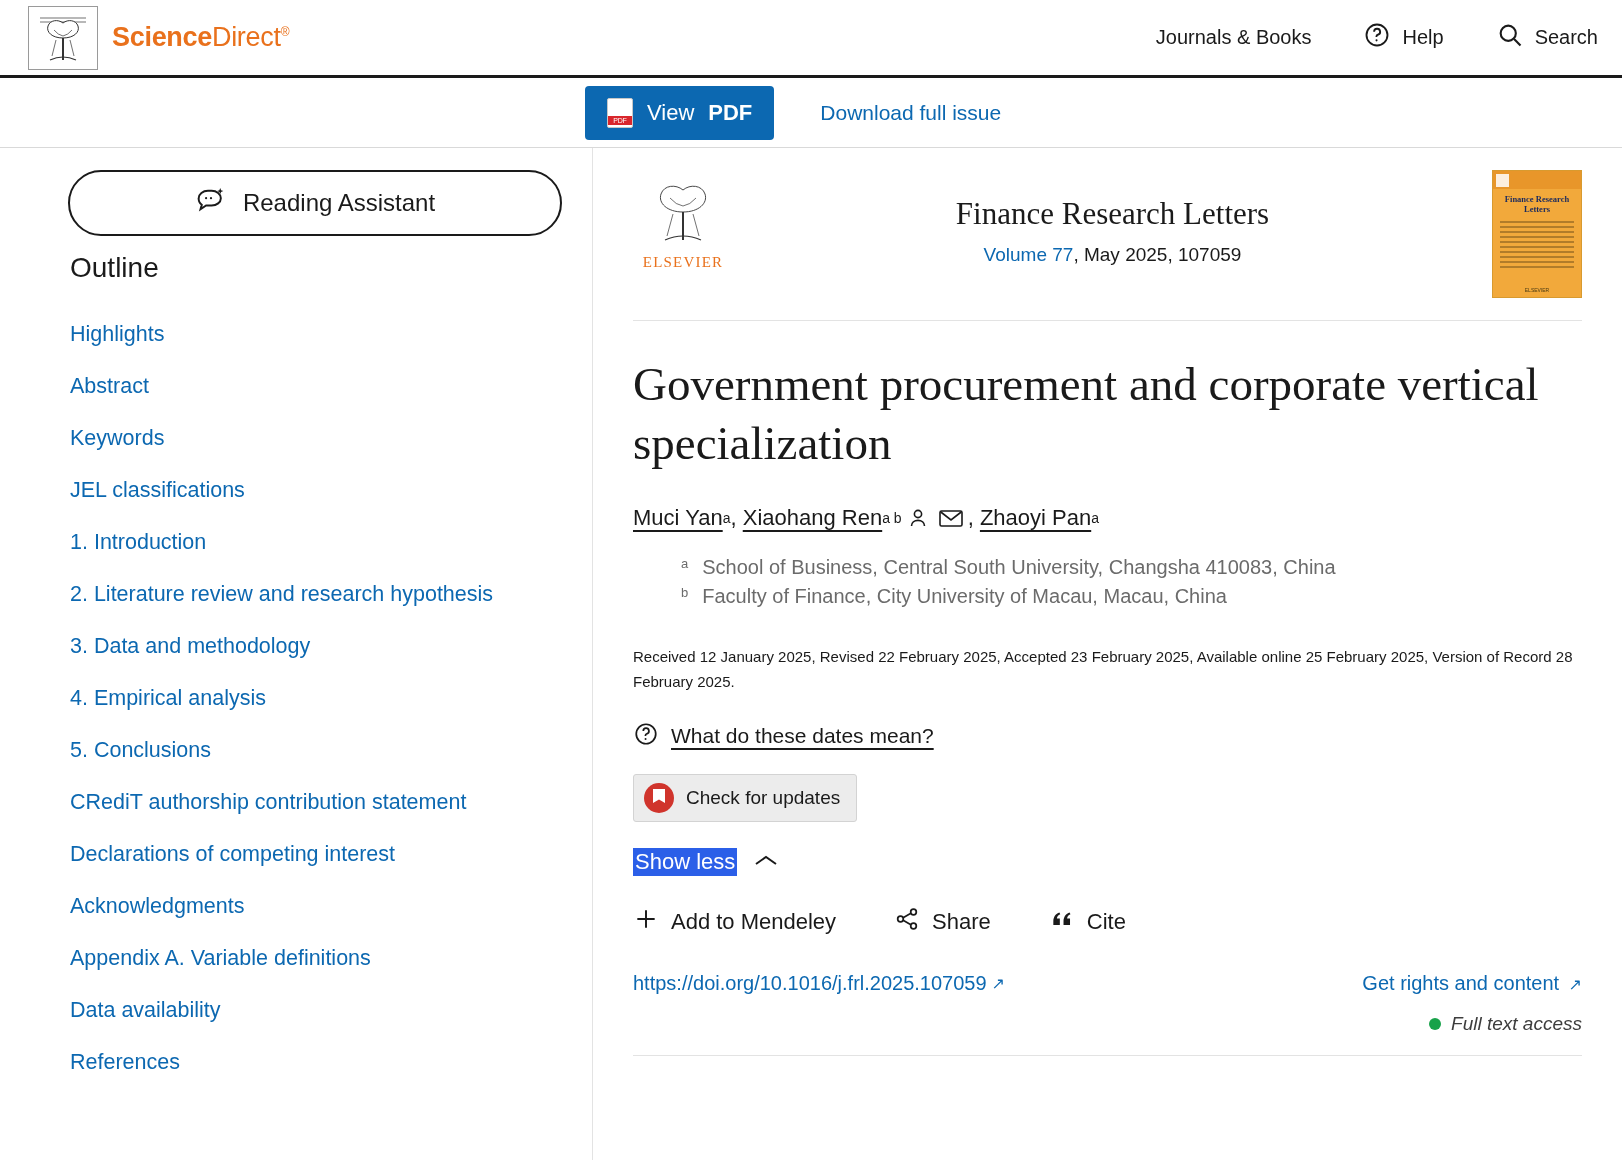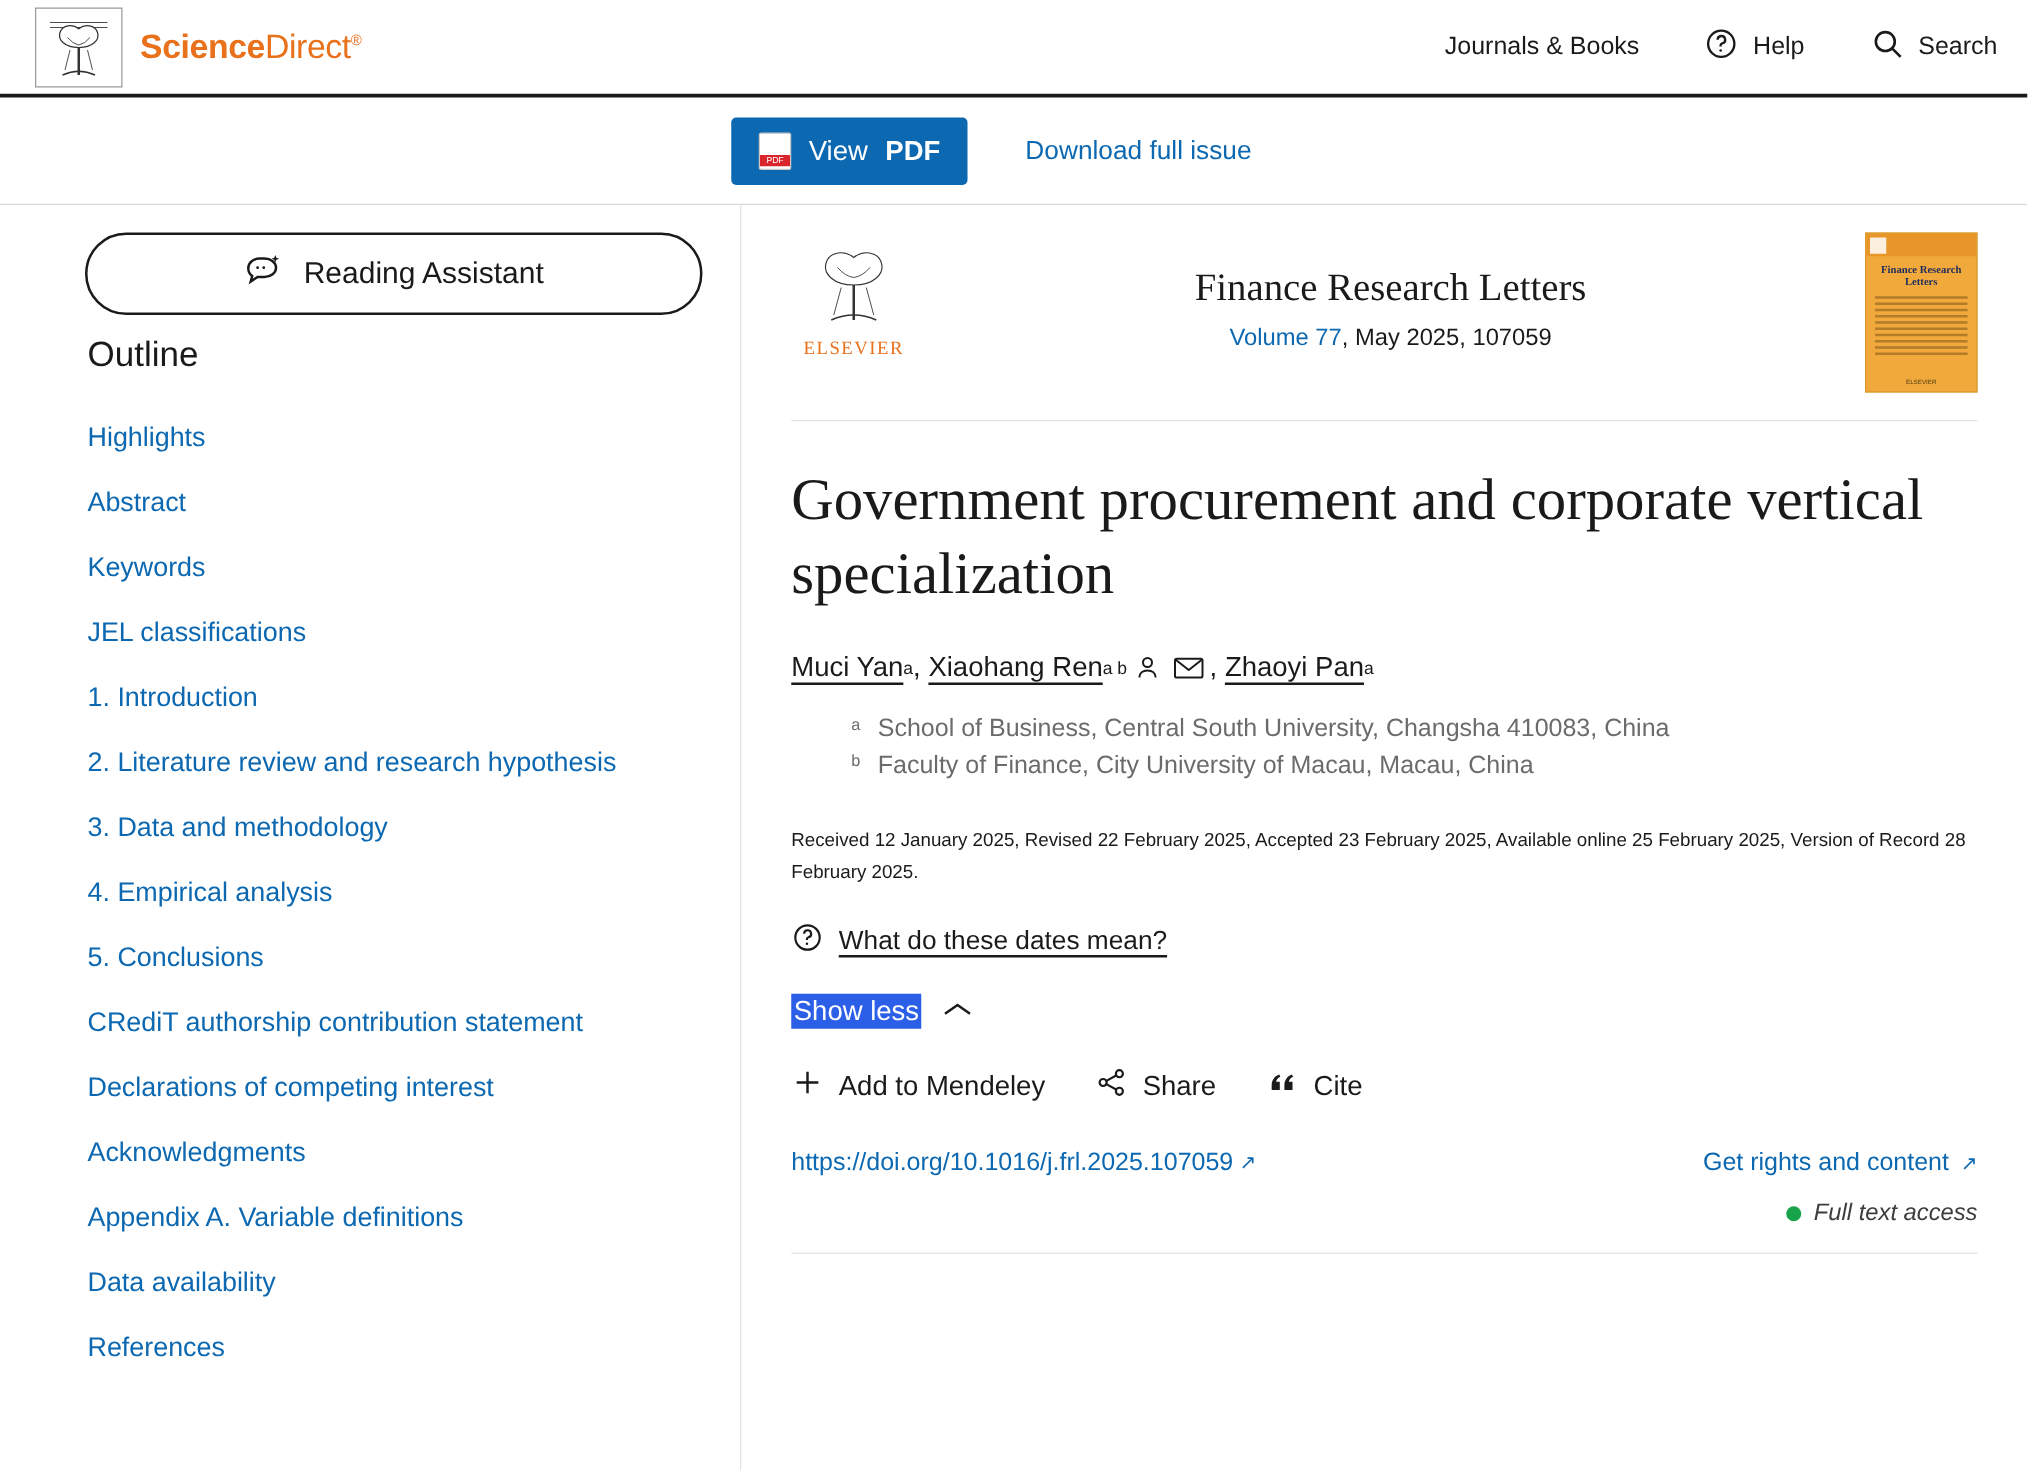--- a/index.html
+++ b/index.html
@@ -47,21 +47,21 @@
   }
   .topnav-item {
     display: flex; align-items: center; gap: 11px;
     color: #1a1a1a;
     cursor: pointer;
     white-space: nowrap;
   }
 
   
   .actionbar {
-    height: 86px;
+    height: 70px;
     border-bottom: 1px solid #d9d9d9;
     display: flex;
     align-items: center;
     padding-left: 585px;
     gap: 46px;
   }
   .viewpdf-btn {
     background: #0c68b1;
     color: #fff;
     border: none;
@@ -285,21 +285,21 @@
     font-size: 22px;
     cursor: pointer;
   }
   .showless .hl {
     background: #2b5fe8;
     color: #fff;
     padding: 1px 2px;
   }
   .tools {
     margin-top: 30px;
-    display: flex; align-items: flex-start; gap: 40px;
+    display: flex; align-items: flex-start; gap: 58px;
     font-size: 22px;
   }
   .tool { display: flex; align-items: center; gap: 12px; cursor: pointer; }
   .doi-row {
     margin-top: 34px;
     display: flex; align-items: center;
     font-size: 20px;
   }
   .doi-link { color: #0c68b1; cursor: pointer; }
   .rights { margin-left: auto; color: #0c68b1; cursor: pointer; }
@@ -491,20 +491,24 @@
       <span>
         <svg width="26" height="26" viewBox="0 0 24 24" fill="none" stroke="#1a1a1a" stroke-width="1.6">
           <circle cx="12" cy="12" r="9"></circle>
           <path d="M9.5 9.2a2.6 2.6 0 1 1 3.2 2.6c-.7.2-1.2.8-1.2 1.6v.4"></path>
           <circle cx="11.6" cy="16.6" r="0.9" fill="#1a1a1a" stroke="none"></circle>
         </svg>
       </span>
       <span class="txt">What do these dates mean?</span>
     </div>
 
+    <div class="checkupdates">
+      <span class="cu-badge"></span>
+      <span>Check for updates</span>
+    </div>
 
     <div class="showless">
       <span class="hl">Show less</span>
       <span>
         <svg width="26" height="16" viewBox="0 0 26 16" fill="none" stroke="#1a1a1a" stroke-width="2">
           <path d="M3 11 L13 4 L23 11"></path>
         </svg>
       </span>
     </div>
 

